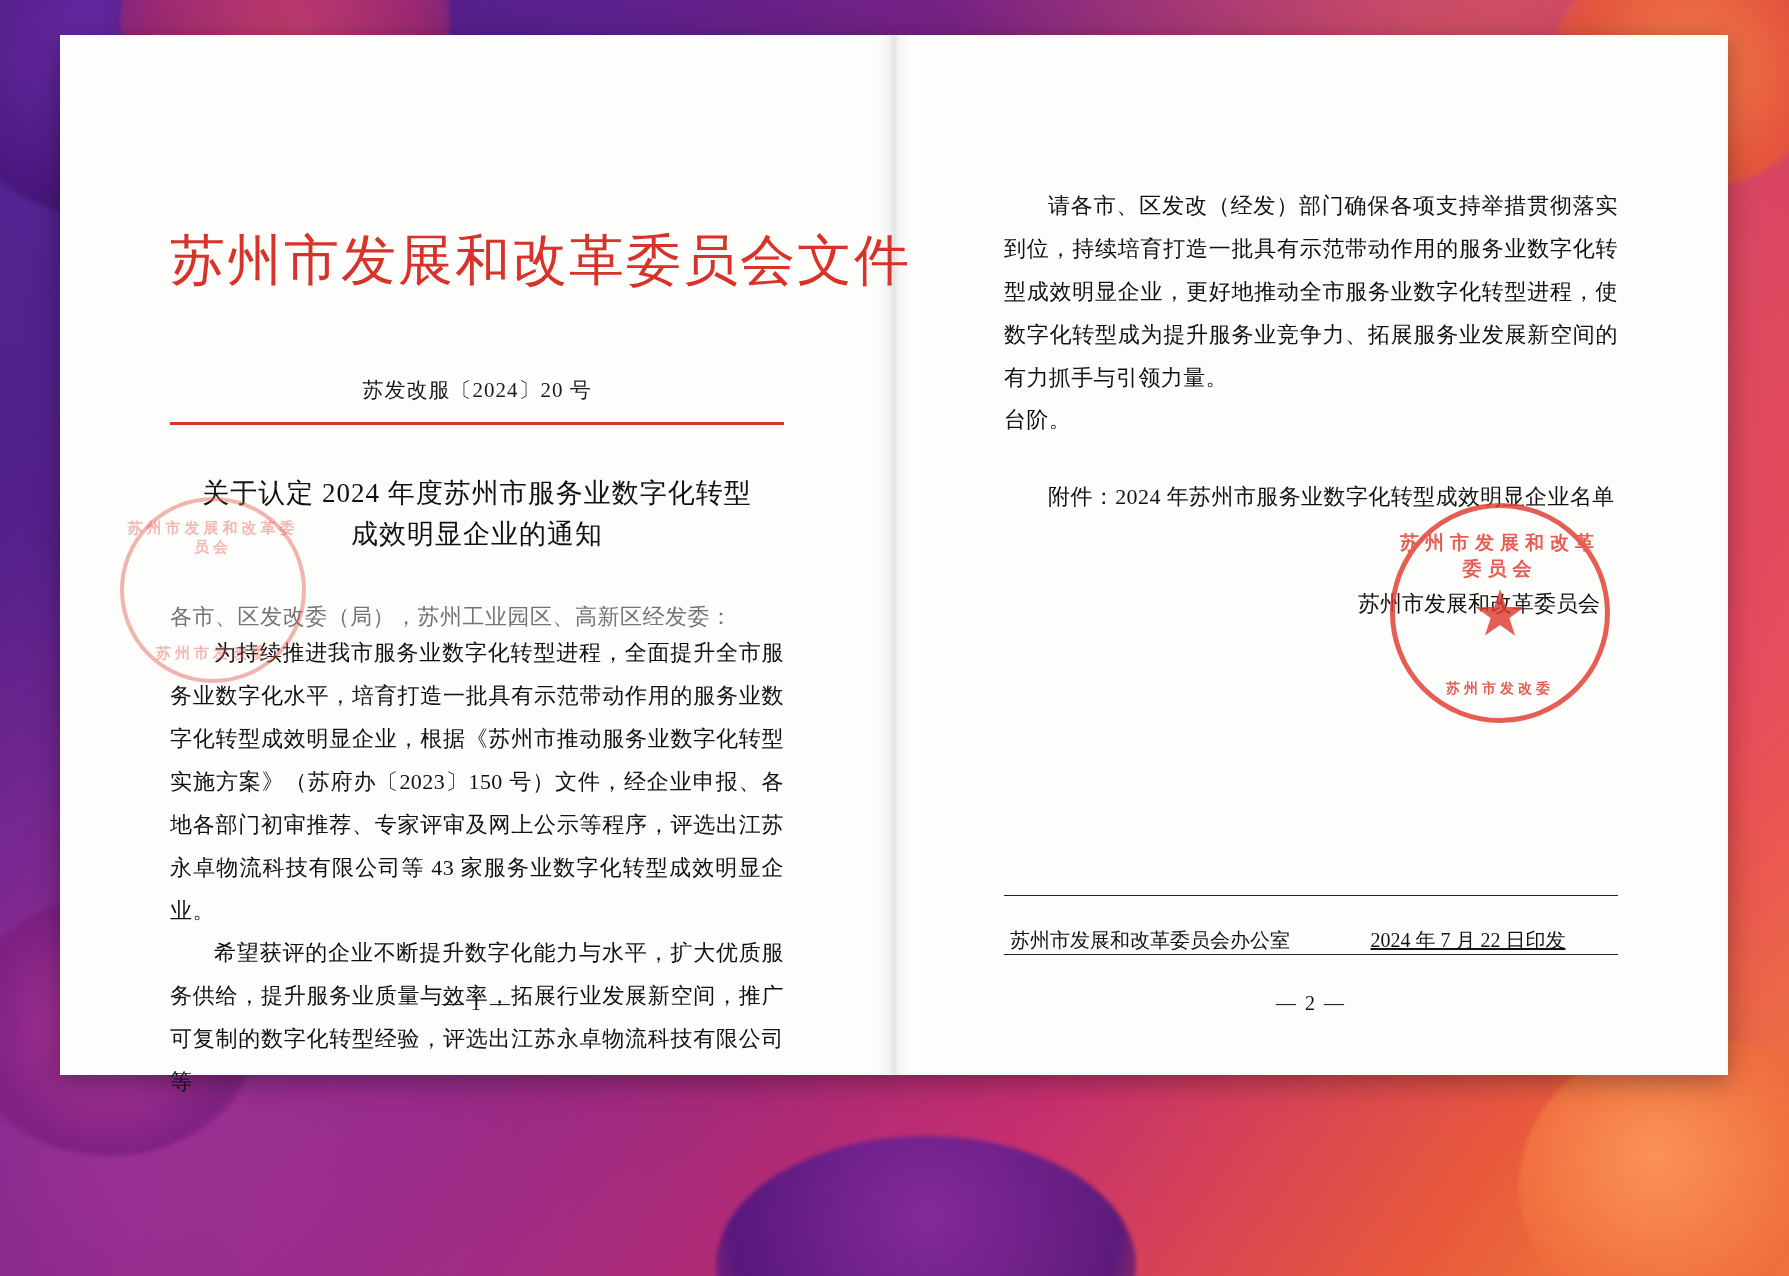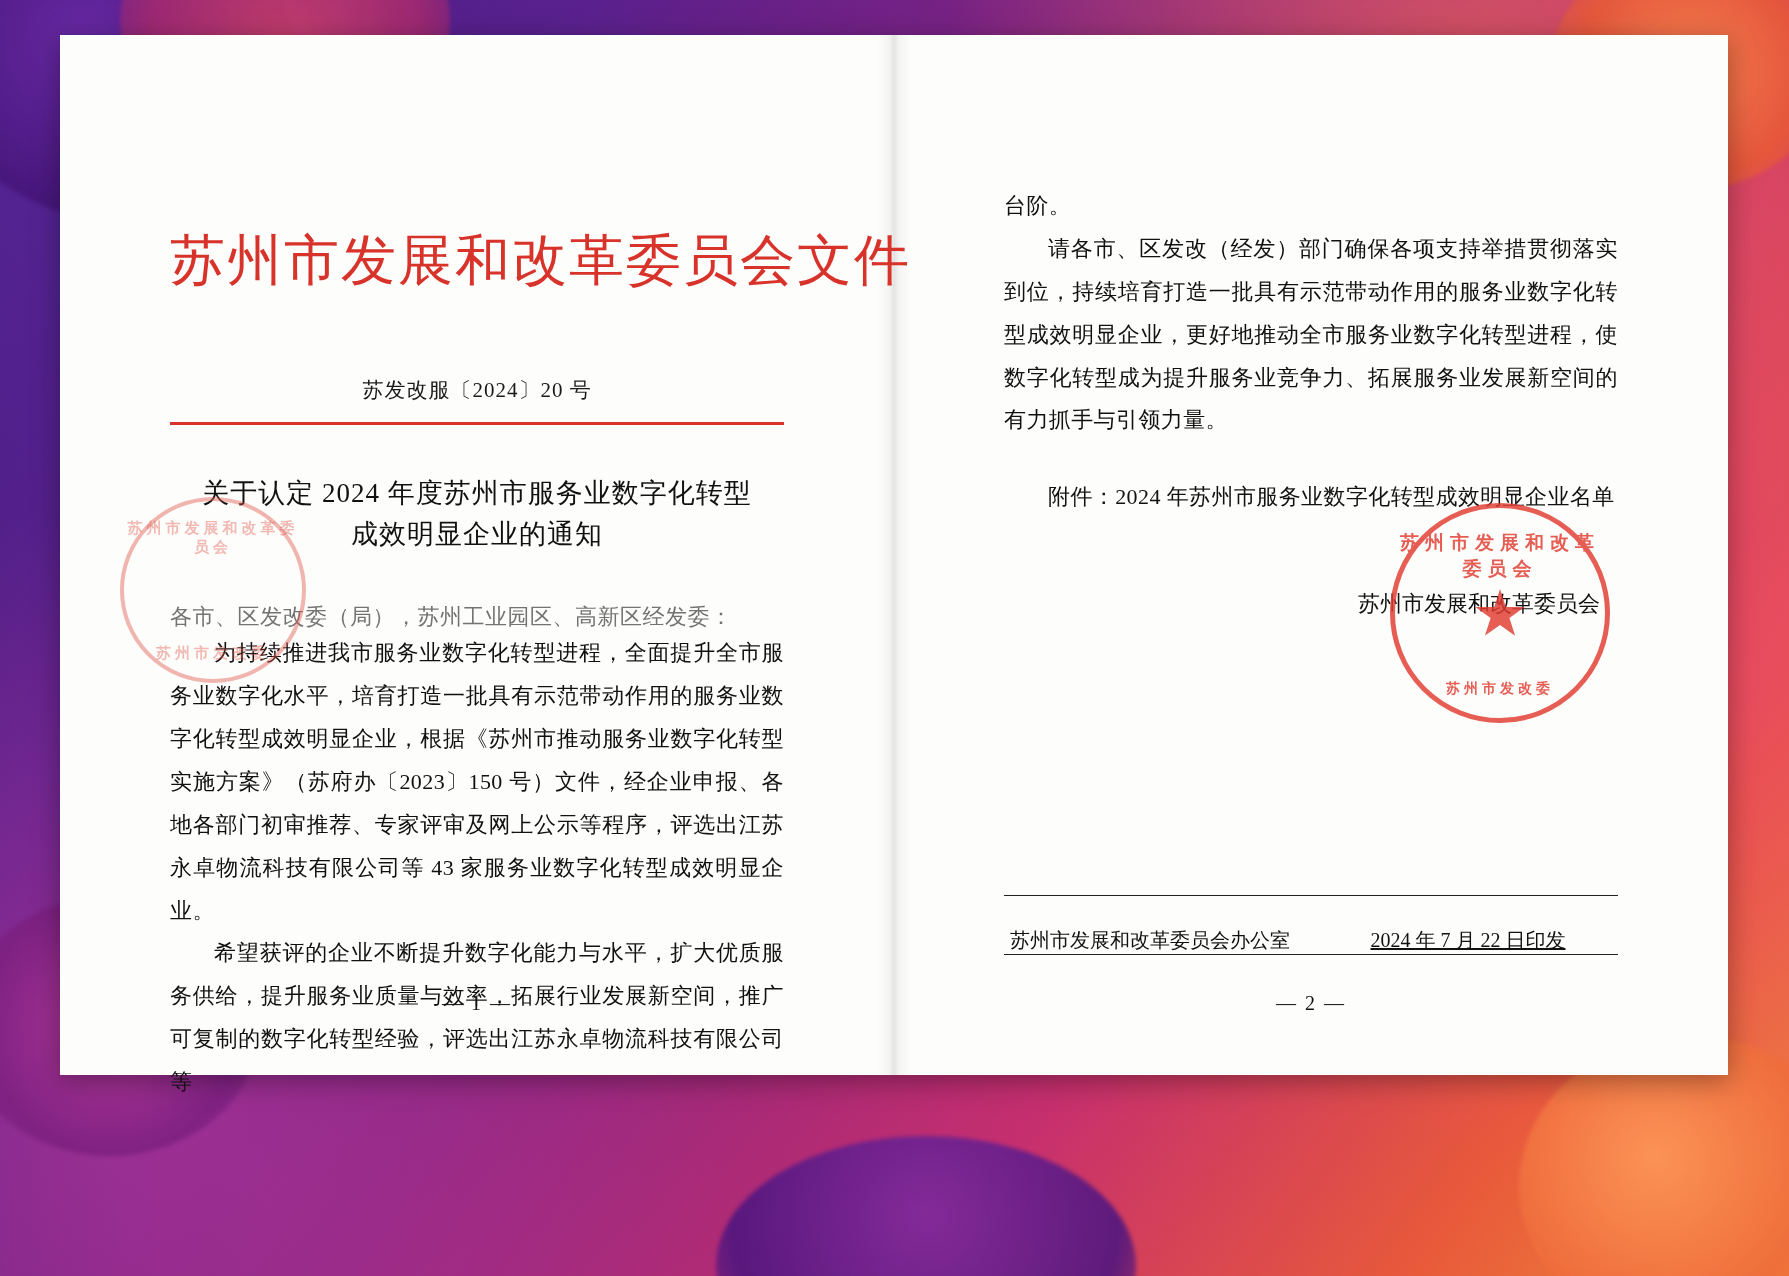--- a/index.html
+++ b/index.html
@@ -273,22 +273,22 @@
       <div class="ft t">苏州市发展和改革委员会</div>
       <div class="ft b">苏州市发改委</div>
     </div>
 
     <div class="page-number">— 1 —</div>
   </div>
 
   <div class="page right">
 
     <div class="top-text">
+      <p class="body">请各市、区发改（经发）部门确保各项支持举措贯彻落实到位，持续培育打造一批具有示范带动作用的服务业数字化转型成效明显企业，更好地推动全市服务业数字化转型进程，使数字化转型成为提升服务业竞争力、拓展服务业发展新空间的有力抓手与引领力量。</p>
       <p class="body noindent">台阶。</p>
-      <p class="body">请各市、区发改（经发）部门确保各项支持举措贯彻落实到位，持续培育打造一批具有示范带动作用的服务业数字化转型成效明显企业，更好地推动全市服务业数字化转型进程，使数字化转型成为提升服务业竞争力、拓展服务业发展新空间的有力抓手与引领力量。</p>
     </div>
 
     <div class="attachment">附件：2024 年苏州市服务业数字化转型成效明显企业名单</div>
 
     <div class="signature-block">
       <div>苏州市发展和改革委员会</div>
     </div>
 
     <div class="seal">
       <div class="arc-top">苏州市发展和改革委员会</div>

